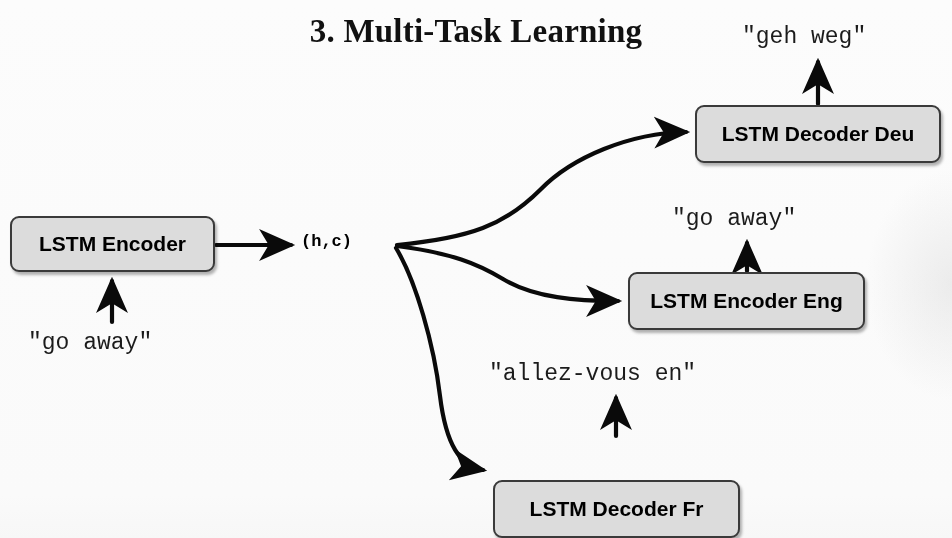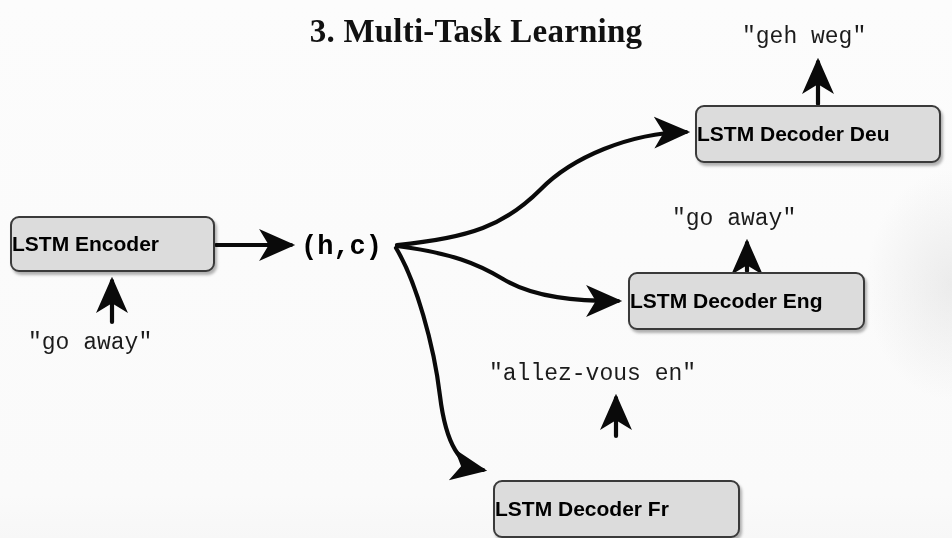--- a/index.html
+++ b/index.html
@@ -45,21 +45,21 @@
 
   .node {
     position: absolute;
     box-sizing: border-box;
     background: #dcdcdc;
     border: 2px solid #3a3a3a;
     border-radius: 9px;
     box-shadow: 2px 3px 3px rgba(0,0,0,0.30);
     display: flex;
     align-items: center;
-    justify-content: flex-start;
+    justify-content: center;
     font-family: "Liberation Sans", sans-serif;
     font-weight: bold;
     font-size: 21px;
     color: #000;
     white-space: nowrap;
   }
 
   #node-encoder   { left: 10px;  top: 216px; width: 205px; height: 56px; }
   #node-dec-deu   { left: 695px; top: 105px; width: 246px; height: 58px; }
   #node-dec-eng   { left: 628px; top: 272px; width: 237px; height: 58px; }
@@ -76,21 +76,21 @@
   #label-out-deu       { left: 742px; top: 24px;  }
   #label-out-eng       { left: 672px; top: 206px; }
   #label-out-fr        { left: 489px; top: 361px; }
 
   #label-hc {
     position: absolute;
     left: 301px;
     top: 232px;
     font-family: "Liberation Mono", "DejaVu Sans Mono", monospace;
     font-weight: bold;
-    font-size: 27px;
+    font-size: 17px;
     color: #000;
     white-space: pre;
   }
 </style>
 </head>
 <body>
 
 <div id="canvas">
 
   <div class="title">3. Multi-Task Learning</div>
@@ -122,21 +122,21 @@
 
   <div class="node" id="node-encoder">
     <span>LSTM Encoder</span>
   </div>
 
   <div class="node" id="node-dec-deu">
     <span>LSTM Decoder Deu</span>
   </div>
 
   <div class="node" id="node-dec-eng">
-    <span>LSTM Decoder Eng</span>
+    <span>LSTM Encoder Eng</span>
   </div>
 
   <div class="node" id="node-dec-fr">
     <span>LSTM Decoder Fr</span>
   </div>
 
   <div id="label-hc">(h,c)</div>
 
   <div class="mono-label" id="label-encoder-input">"go away"</div>
 

